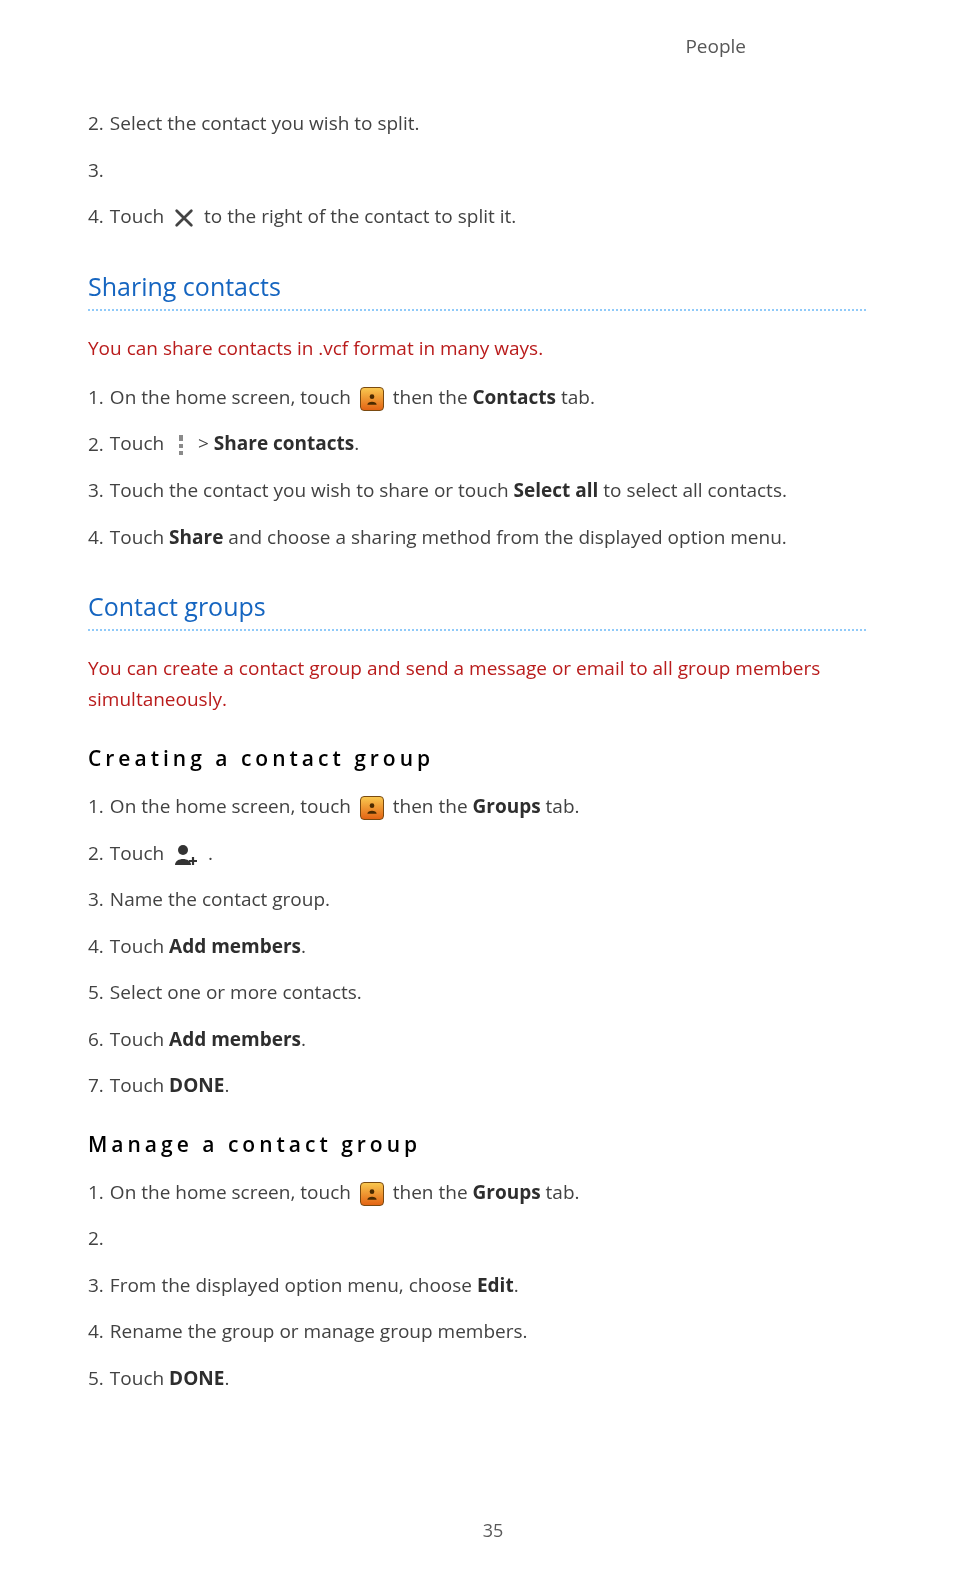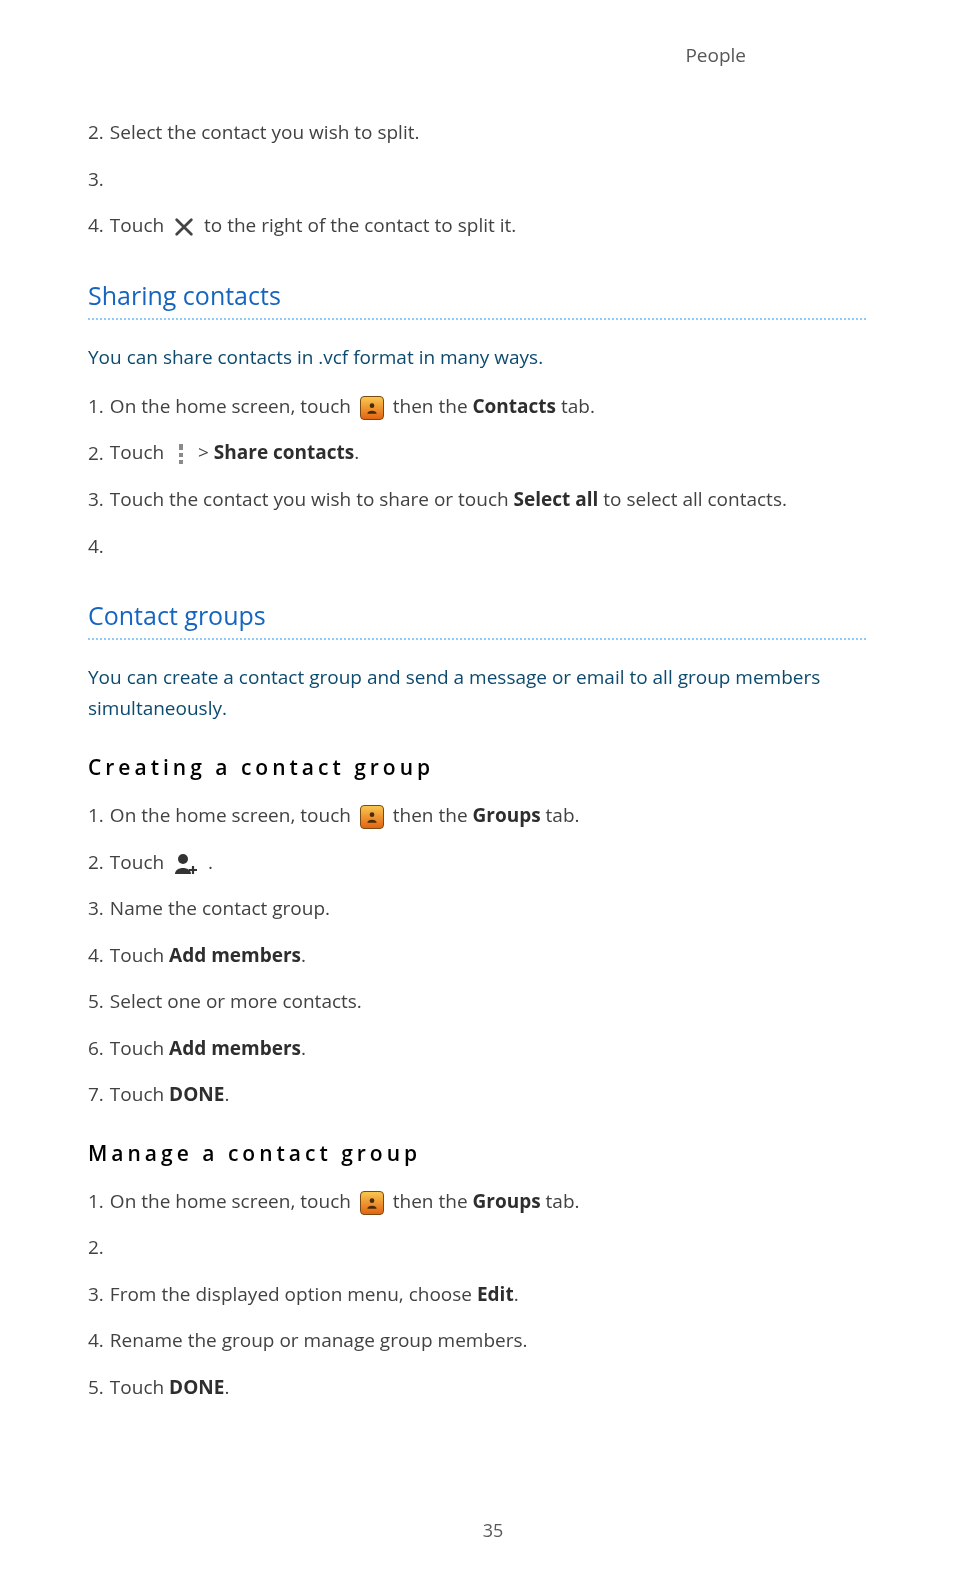--- a/index.html
+++ b/index.html
@@ -5,21 +5,21 @@
     * { margin: 0; padding: 0; box-sizing: border-box; }
     body {
       font-family: 'Segoe UI', 'Open Sans', Arial, sans-serif;
       background: #ffffff;
       color: #424242;
       width: 954px;
       min-height: 1577px;
       position: relative;
     }
     .page {
-      padding: 42px 88px 60px 88px;
+      padding: 33px 88px 60px 88px;
     }
     .running-header {
       text-align: right;
       font-size: 19px;
       color: #575757;
       margin-bottom: 50px;
       padding-right: 120px;
     }
     .numbered-item {
       display: flex;
@@ -40,21 +40,21 @@
       margin-bottom: 6px;
     }
     .dotted-separator {
       border: none;
       border-top: 2.5px dotted #90caf9;
       margin-bottom: 22px;
       width: 100%;
     }
     .para {
       font-size: 19px;
-      color: #0c4a6e;
+      color: #b91c1c;
       line-height: 1.6;
       margin-bottom: 20px;
     }
     .subsection-title {
       font-size: 21px;
       color: #000000;
       font-weight: 600;
       letter-spacing: 4px;
       margin-top: 30px;
       margin-bottom: 20px;
@@ -160,20 +160,21 @@
             <span></span>
             <span></span>
           </span><span> &gt; </span><b>Share contacts</b><span>.</span></span>
       </div>
       <div class="numbered-item">
         <span class="num-marker">3.</span>
         <span><span>Touch the contact you wish to share or touch </span><b>Select all</b><span> to select all contacts.</span></span>
       </div>
       <div class="numbered-item">
         <span class="num-marker">4.</span>
+        <span><span>Touch </span><b>Share</b><span> and choose a sharing method from the displayed option menu.</span></span>
       </div>
     </div>
 
   <h2 class="section-title">Contact groups</h2>
   <hr class="dotted-separator">
   <p class="para">You can create a contact group and send a message or email to all group members simultaneously.</p>
 
   <h3 class="subsection-title">Creating a contact group</h3>
   <div>
       <div class="numbered-item">

